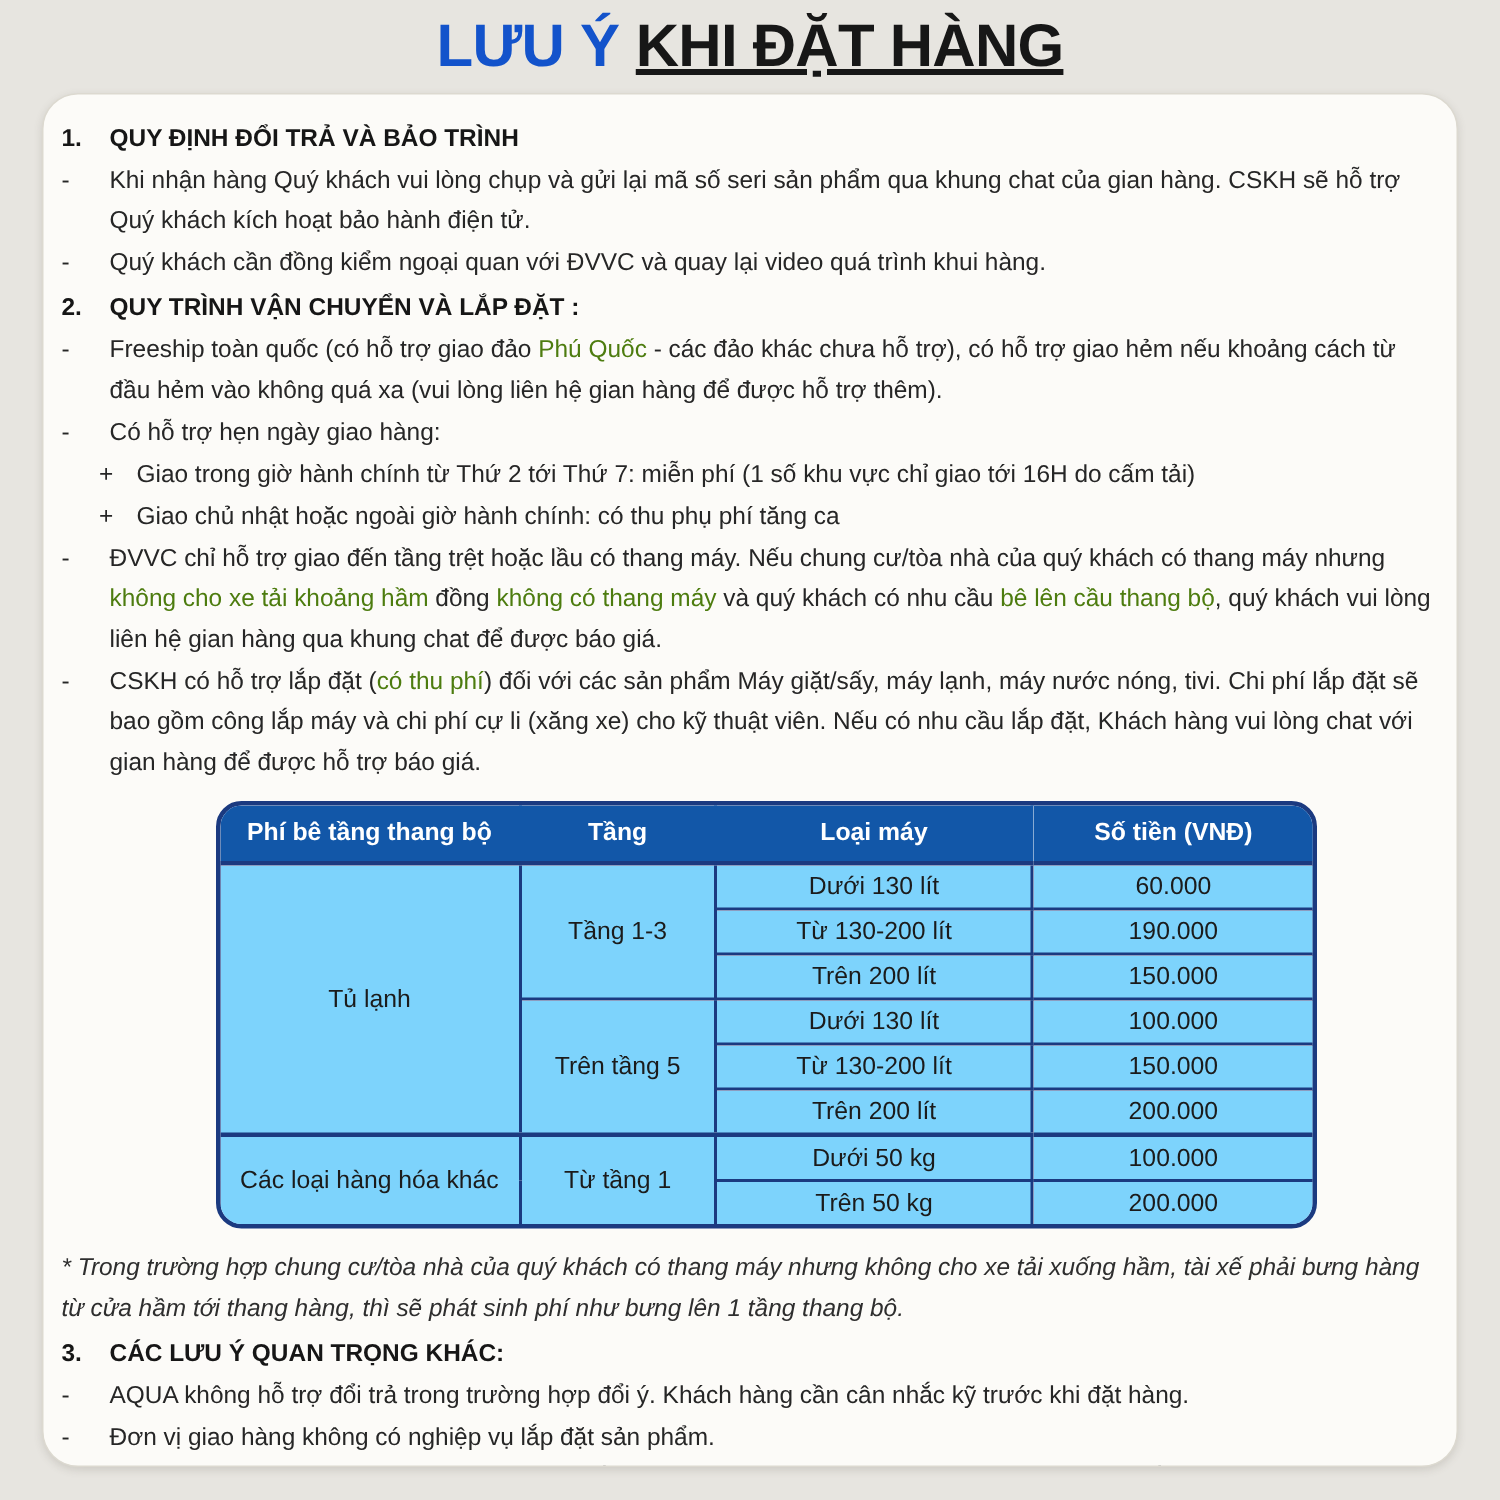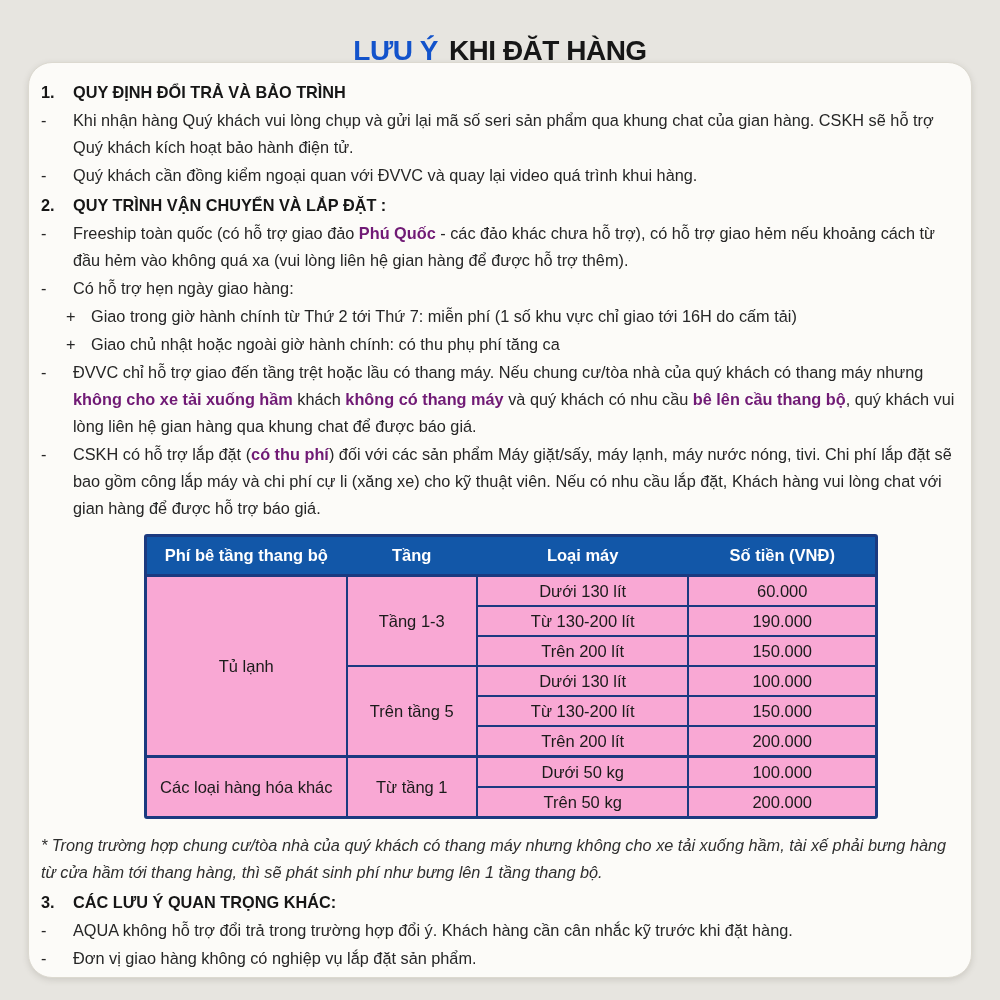--- a/index.html
+++ b/index.html
@@ -7,59 +7,59 @@
     font-family:"Liberation Sans","DejaVu Sans",sans-serif;
     background:
       linear-gradient(180deg, rgba(0,0,0,0) 0%, rgba(0,0,0,0) 93%, rgba(96,90,72,0.18) 97%, rgba(78,73,58,0.42) 100%),
       radial-gradient(ellipse at 50% 42%, #edecе8 0%, #e9e7e2 55%, #ddDAD2 85%, #ccc9bf 100%);
     background-color:#e7e5e0;
     color:#262626;
   }
   .page{width:1000px;height:1000px;position:relative;}
   .title{
     margin:0;
-    padding-top:24px;
+    padding-top:4px;
     height:54px;
     display:flex;
     align-items:center;
     justify-content:center;
     gap:11px;
-    font-size:28px;
+    font-size:40px;
     font-weight:800;
     letter-spacing:-0.5px;
     line-height:1;
   }
   .t-blue{color:#1353cb;}
-  .t-dark{color:#171717;}
+  .t-dark{color:#171717;text-decoration:underline;}
   .card{
     position:absolute;
     left:28px; top:62px;
     width:944px; height:916px;
     background:#fcfbf8;
     border:1px solid #dcd9d0;
     border-radius:24px;
     box-shadow:0 2px 6px rgba(90,85,70,0.18);
     box-sizing:border-box;
     padding:13px 14px 0 12px;
     overflow:hidden;
     font-size:16.3px;
     line-height:27px;
   }
   .row{display:flex;align-items:flex-start;margin:1px 0;}
   .row .mk{flex:none;width:32px;}
   .row .tx{flex:1;}
   .row.head{font-weight:bold;color:#161616;margin-top:3px;}
   .row.sub{margin-left:25px;}
   .row.sub .mk{width:25px;}
-  b{font-weight:bold;color:#701a75;}
+  b{font-weight:normal;color:#4d7c0f;}
   .tbl-wrap{
     width:728px;
     margin:12px 0 13px 103px;
     border:3px solid #1b3a80;
-    border-radius:3px;
+    border-radius:17px;
     overflow:hidden;
     background:#ffffff;
   }
   table{
     border-collapse:collapse;
     width:calc(100% + 4px);
     margin:-2px;
     table-layout:fixed;
   }
   th,td{
@@ -73,21 +73,21 @@
   }
   th{
     background:#1257a8;
     color:#ffffff;
     font-weight:bold;
     height:37px;
     border-bottom-width:3px;
     border-color:#1257a8;
     border-bottom-color:#1b3a80;
   }
-  td{height:28px;color:#1b1b1b;background:#f9a8d4;}
+  td{height:28px;color:#1b1b1b;background:#7dd3fc;}
   tr.gsep td{border-top-width:3px;}
   .footnote{
     font-style:italic;
     color:#2e2e2e;
     margin:0 0 3px 0;
   }
   .s3{margin-top:2px;}
 </style>
 </head>
 <body>
@@ -129,21 +129,21 @@
     <div class="row sub">
       <span class="mk">+</span>
       <span class="tx">Giao trong giờ hành chính từ Thứ 2 tới Thứ 7: miễn phí (1 số khu vực chỉ giao tới 16H do cấm tải)</span>
     </div>
     <div class="row sub">
       <span class="mk">+</span>
       <span class="tx">Giao chủ nhật hoặc ngoài giờ hành chính: có thu phụ phí tăng ca</span>
     </div>
     <div class="row">
       <span class="mk">-</span>
-      <span class="tx"><span>ĐVVC chỉ hỗ trợ giao đến tầng trệt hoặc lầu có thang máy. Nếu chung cư/tòa nhà của quý khách có thang máy nhưng </span><b>không cho xe tải xuống hầm</b><span> khách </span><b>không có thang máy</b><span> và quý khách có nhu cầu </span><b>bê lên cầu thang bộ</b><span>, quý khách vui lòng liên hệ gian hàng qua khung chat để được báo giá.</span></span>
+      <span class="tx"><span>ĐVVC chỉ hỗ trợ giao đến tầng trệt hoặc lầu có thang máy. Nếu chung cư/tòa nhà của quý khách có thang máy nhưng </span><b>không cho xe tải khoảng hầm</b><span> đồng </span><b>không có thang máy</b><span> và quý khách có nhu cầu </span><b>bê lên cầu thang bộ</b><span>, quý khách vui lòng liên hệ gian hàng qua khung chat để được báo giá.</span></span>
     </div>
     <div class="row">
       <span class="mk">-</span>
       <span class="tx"><span>CSKH có hỗ trợ lắp đặt (</span><b>có thu phí</b><span>) đối với các sản phẩm Máy giặt/sấy, máy lạnh, máy nước nóng, tivi. Chi phí lắp đặt sẽ bao gồm công lắp máy và chi phí cự li (xăng xe) cho kỹ thuật viên. Nếu có nhu cầu lắp đặt, Khách hàng vui lòng chat với gian hàng để được hỗ trợ báo giá.</span></span>
     </div>
 
     <div class="tbl-wrap">
       <table>
         <colgroup>
           <col style="width:200px">

